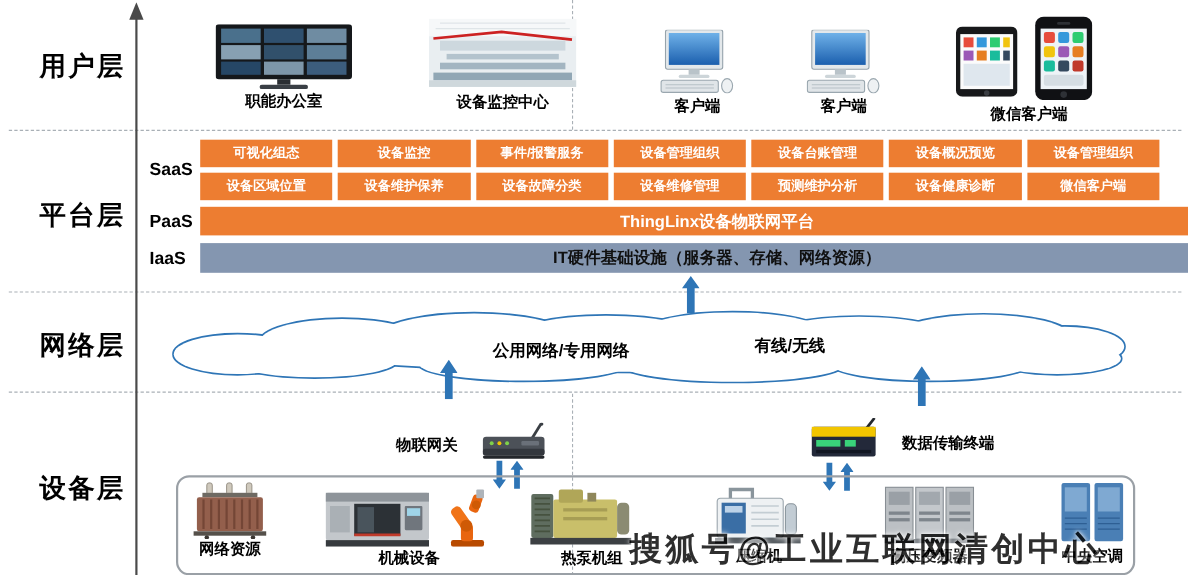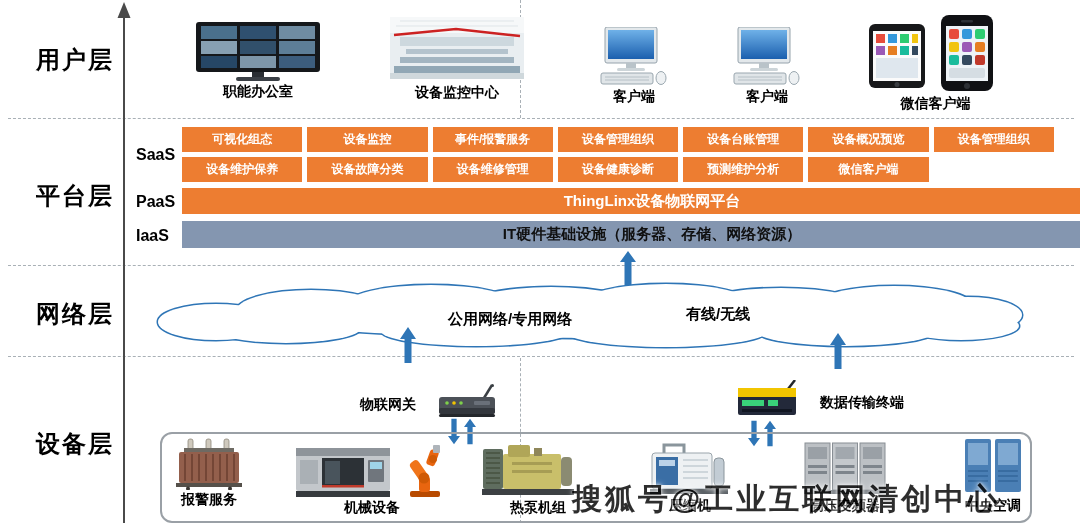--- a/index.html
+++ b/index.html
@@ -141,25 +141,26 @@
   <div class="caption" style="left:878px;top:95px;width:115px;">微信客户端</div>
 
   <div class="saas-grid">
     <div class="saas-btn">可视化组态</div>
     <div class="saas-btn">设备监控</div>
     <div class="saas-btn">事件/报警服务</div>
     <div class="saas-btn">设备管理组织</div>
     <div class="saas-btn">设备台账管理</div>
     <div class="saas-btn">设备概况预览</div>
     <div class="saas-btn">设备管理组织</div>
+    <div class="saas-btn">设备区域位置</div>
     <div class="saas-btn">设备维护保养</div>
     <div class="saas-btn">设备故障分类</div>
     <div class="saas-btn">设备维修管理</div>
+    <div class="saas-btn">预测维护分析</div>
     <div class="saas-btn">设备健康诊断</div>
-    <div class="saas-btn">预测维护分析</div>
     <div class="saas-btn">微信客户端</div>
   </div>
   <div class="bar paas-bar">ThingLinx设备物联网平台</div>
   <div class="bar iaas-bar">IT硬件基础设施（服务器、存储、网络资源）</div>
 
   <svg class="abs" style="left:620px;top:251px;" width="16" height="34" viewBox="0 0 16 34">
     <path d="M8 0 L16 11 H11.5 V34 H4.5 V11 H0 Z" fill="#2E75B6"></path>
   </svg>
 
   <svg class="abs" style="left:146px;top:278px;" width="880" height="74" viewBox="0 0 880 74">
@@ -250,21 +251,21 @@
         <line x1="32" y1="16" x2="32" y2="43"></line>
       <line x1="39" y1="16" x2="39" y2="43"></line>
         <line x1="46" y1="16" x2="46" y2="43"></line>
         <line x1="53" y1="16" x2="53" y2="43"></line>
         <line x1="60" y1="16" x2="60" y2="43"></line>
     </g>
     <rect x="2" y="45" width="66" height="4" fill="#55504a"></rect>
     <circle cx="14" cy="50.5" r="2" fill="#3a3632"></circle>
       <circle cx="56" cy="50.5" r="2" fill="#3a3632"></circle>
   </svg>
-  <div class="caption" style="left:160px;top:491px;width:98px;">报警服务</div>
+  <div class="caption" style="left:160px;top:491px;width:98px;">网络资源</div>
 
   <svg class="abs" style="left:296px;top:441px;" width="94" height="56" viewBox="0 0 94 56">
     <rect x="0" y="7" width="94" height="43" rx="2" fill="#c3c7cb"></rect>
     <rect x="0" y="7" width="94" height="8" fill="#8e949a"></rect>
     <rect x="26" y="17" width="42" height="29" fill="#2c3136"></rect>
     <rect x="29" y="20" width="15" height="23" fill="#49545c"></rect>
     <rect x="72" y="19" width="16" height="22" rx="1" fill="#70767d"></rect>
     <rect x="74" y="21" width="12" height="7" fill="#9fd4e8"></rect>
     <rect x="4" y="19" width="18" height="24" fill="#aab0b5"></rect>
     <rect x="26" y="44" width="42" height="2.5" fill="#c03a2b"></rect>

